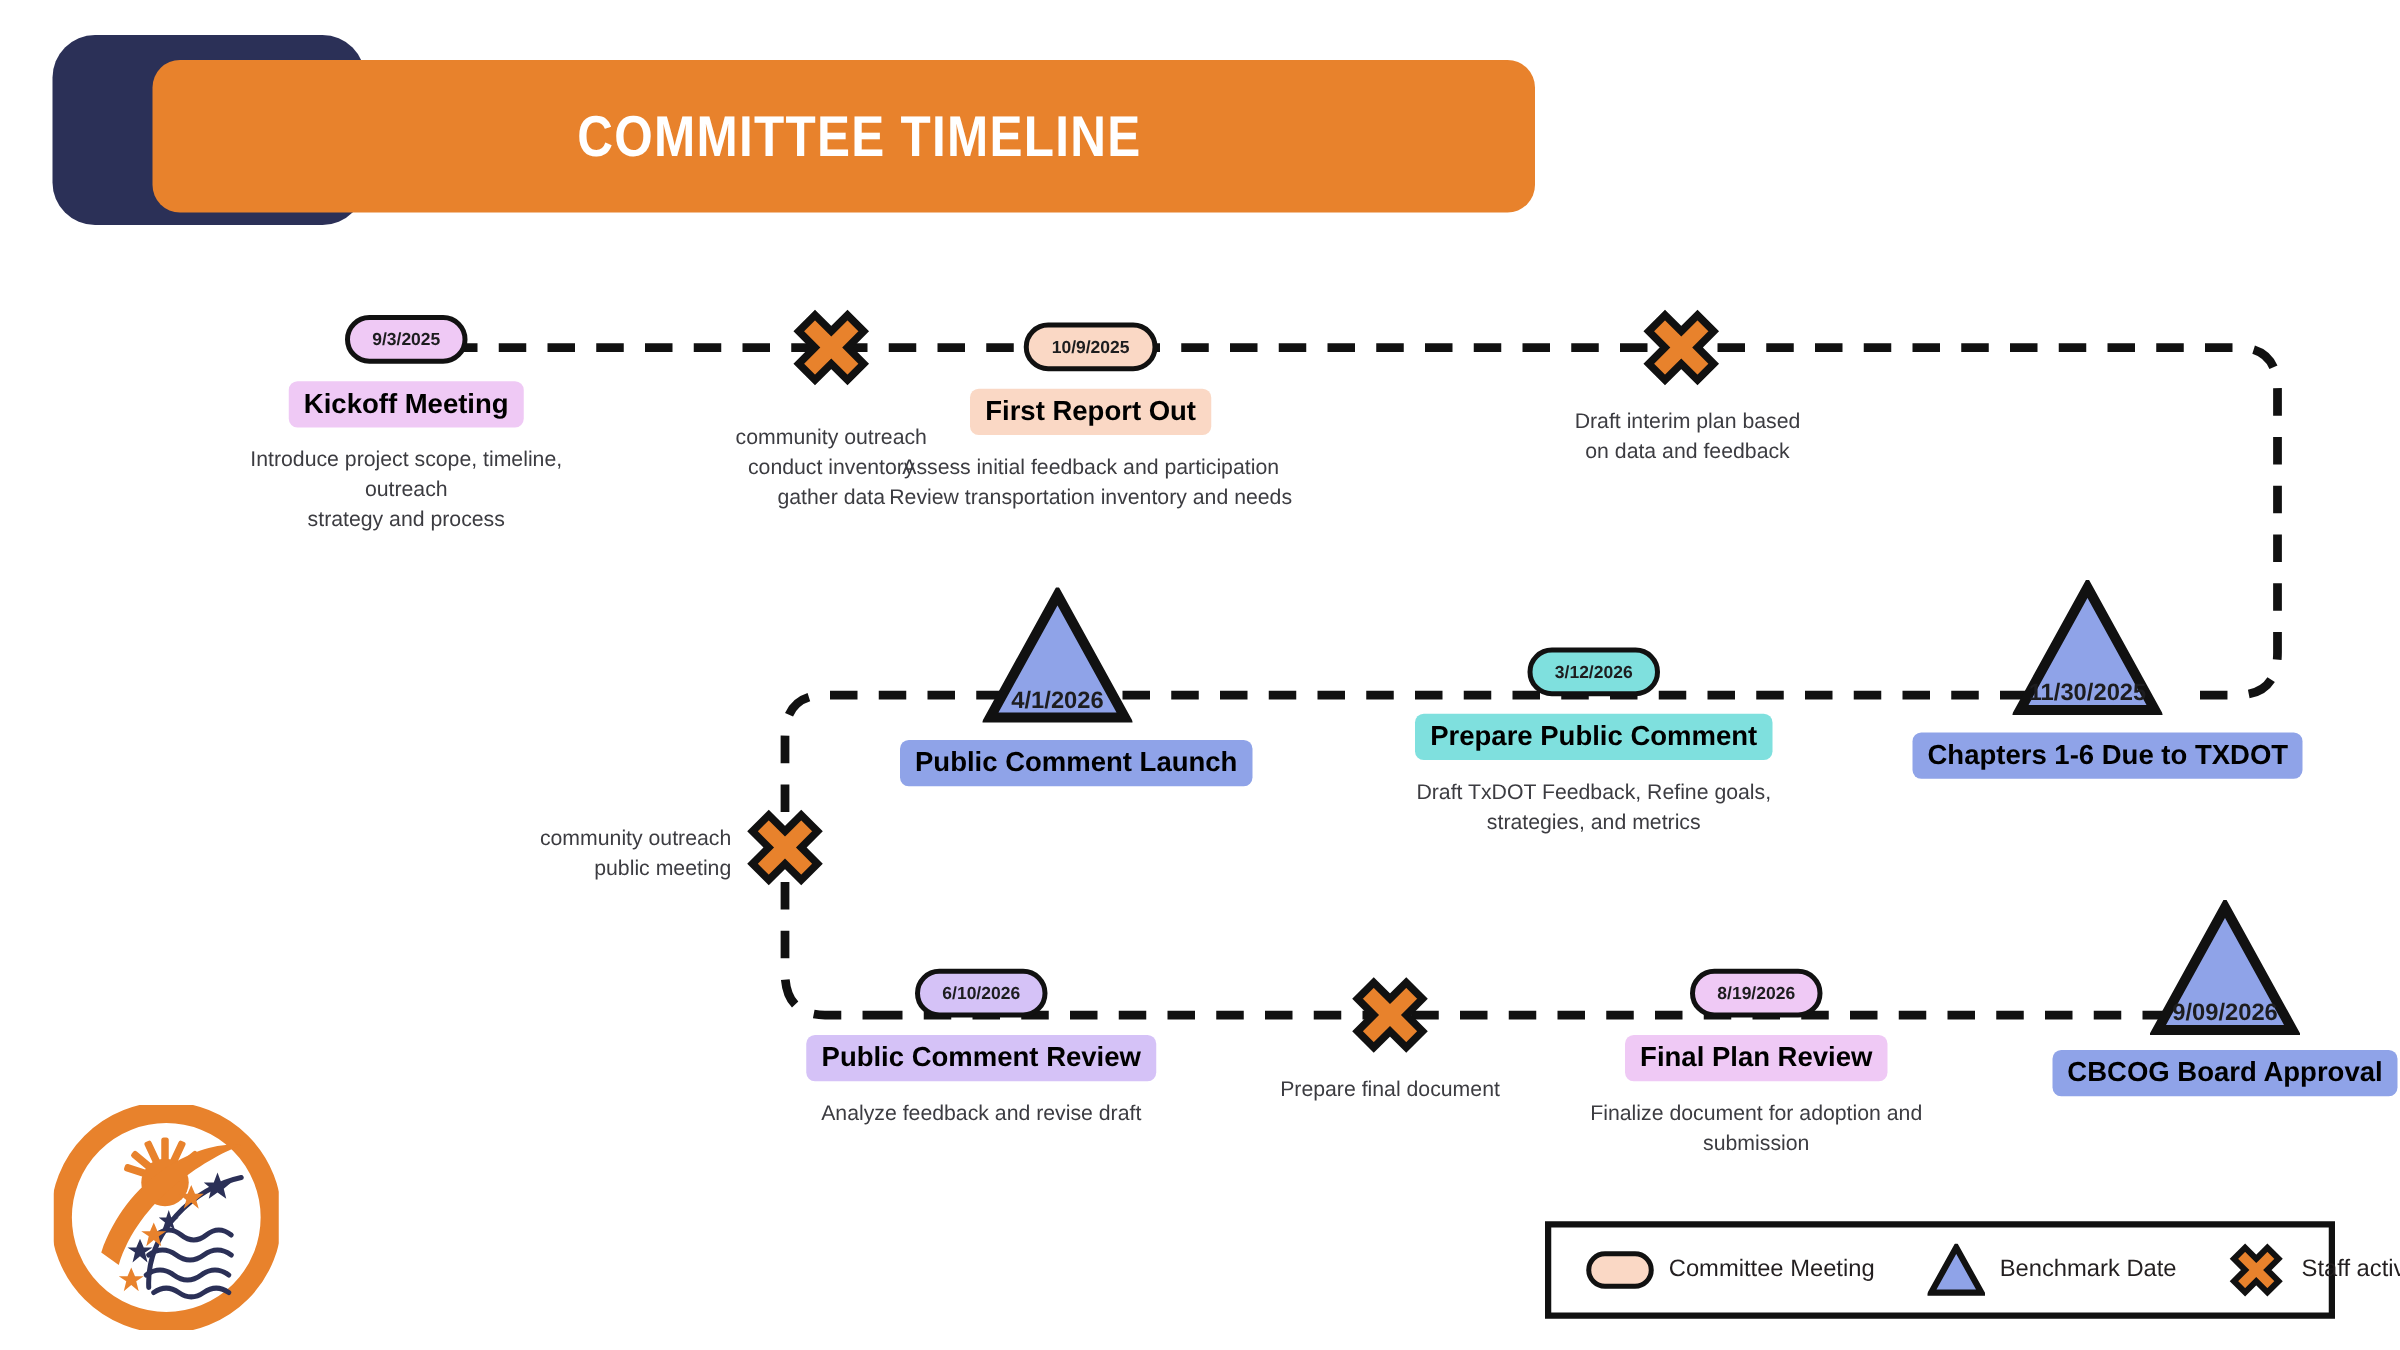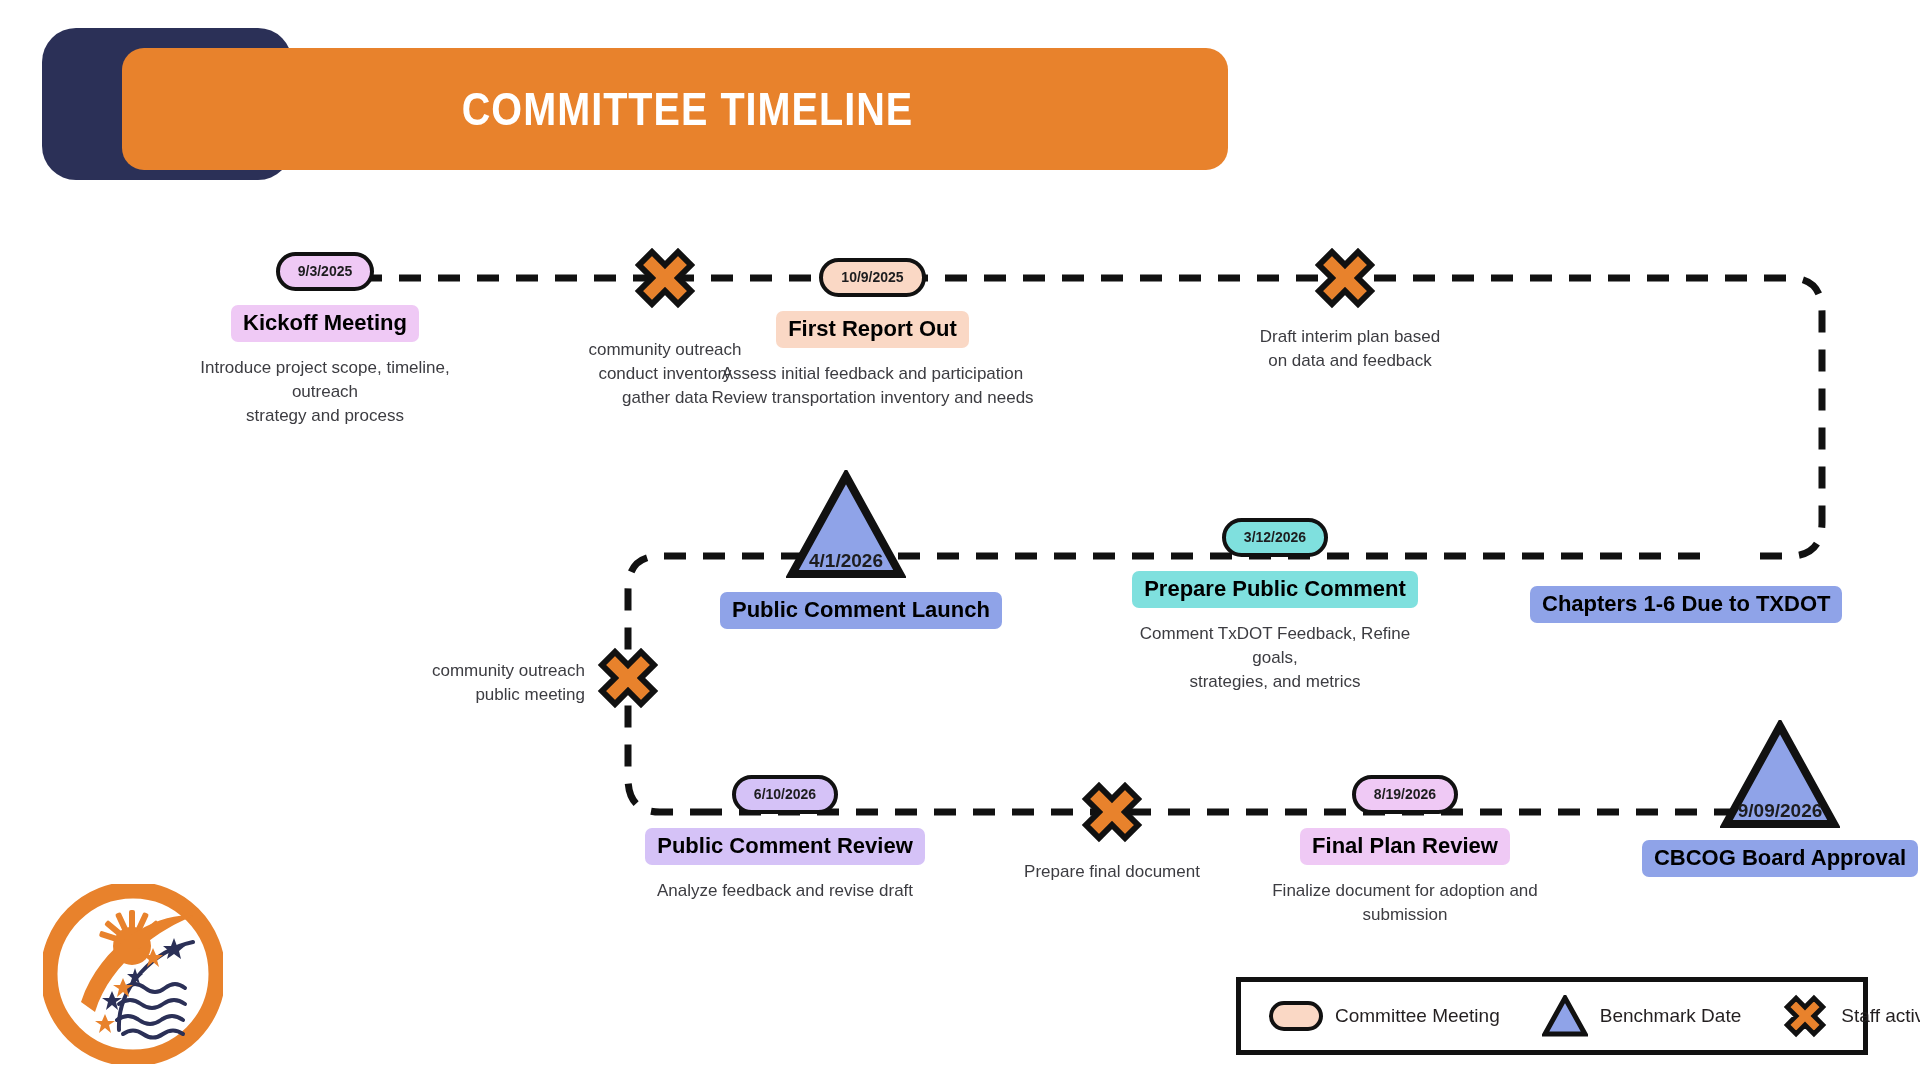--- a/index.html
+++ b/index.html
@@ -164,24 +164,30 @@
   <div class="desc" style="position:absolute;left:410px;top:659px;width:175px;text-align:right;">community outreach
 public meeting</div>
 
   <div class="stack" style="left:1120px;top:518px;width:310px;">
     <div class="pill" style="background:#7fe0de;">
       <span>3/12/2026</span>
     </div>
     <div style="height:14px"></div>
     <div class="title-chip" style="background:#7fe0de;">Prepare Public Comment</div>
     <div style="height:14px"></div>
-    <div class="desc">Comment TxDOT Feedback, Refine goals,
+    <div class="desc">Draft TxDOT Feedback, Refine goals,
 strategies, and metrics</div>
   </div>
 
+  <div class="node" style="left:1610px;top:464px;width:120px;height:110px;">
+    <svg class="tri-svg" width="120" height="110" viewBox="0 0 120 110">
+      <polygon points="60,6 114,104 6,104" fill="#8fa3e8" stroke="#111111" stroke-width="8" stroke-linejoin="miter"></polygon>
+    </svg>
+    <div class="tri-date">11/30/2025</div>
+  </div>
   <div style="position:absolute;left:1530px;top:586px;width:280px;text-align:center;">
     <span class="title-chip" style="background:#8fa3e8;">Chapters 1-6 Due to TXDOT</span>
   </div>
 
   <div class="stack" style="left:640px;top:775px;width:290px;">
     <div class="pill" style="background:#d5c2f7;">
       <span>6/10/2026</span>
     </div>
     <div style="height:14px"></div>
     <div class="title-chip" style="background:#d5c2f7;">Public Comment Review</div>

